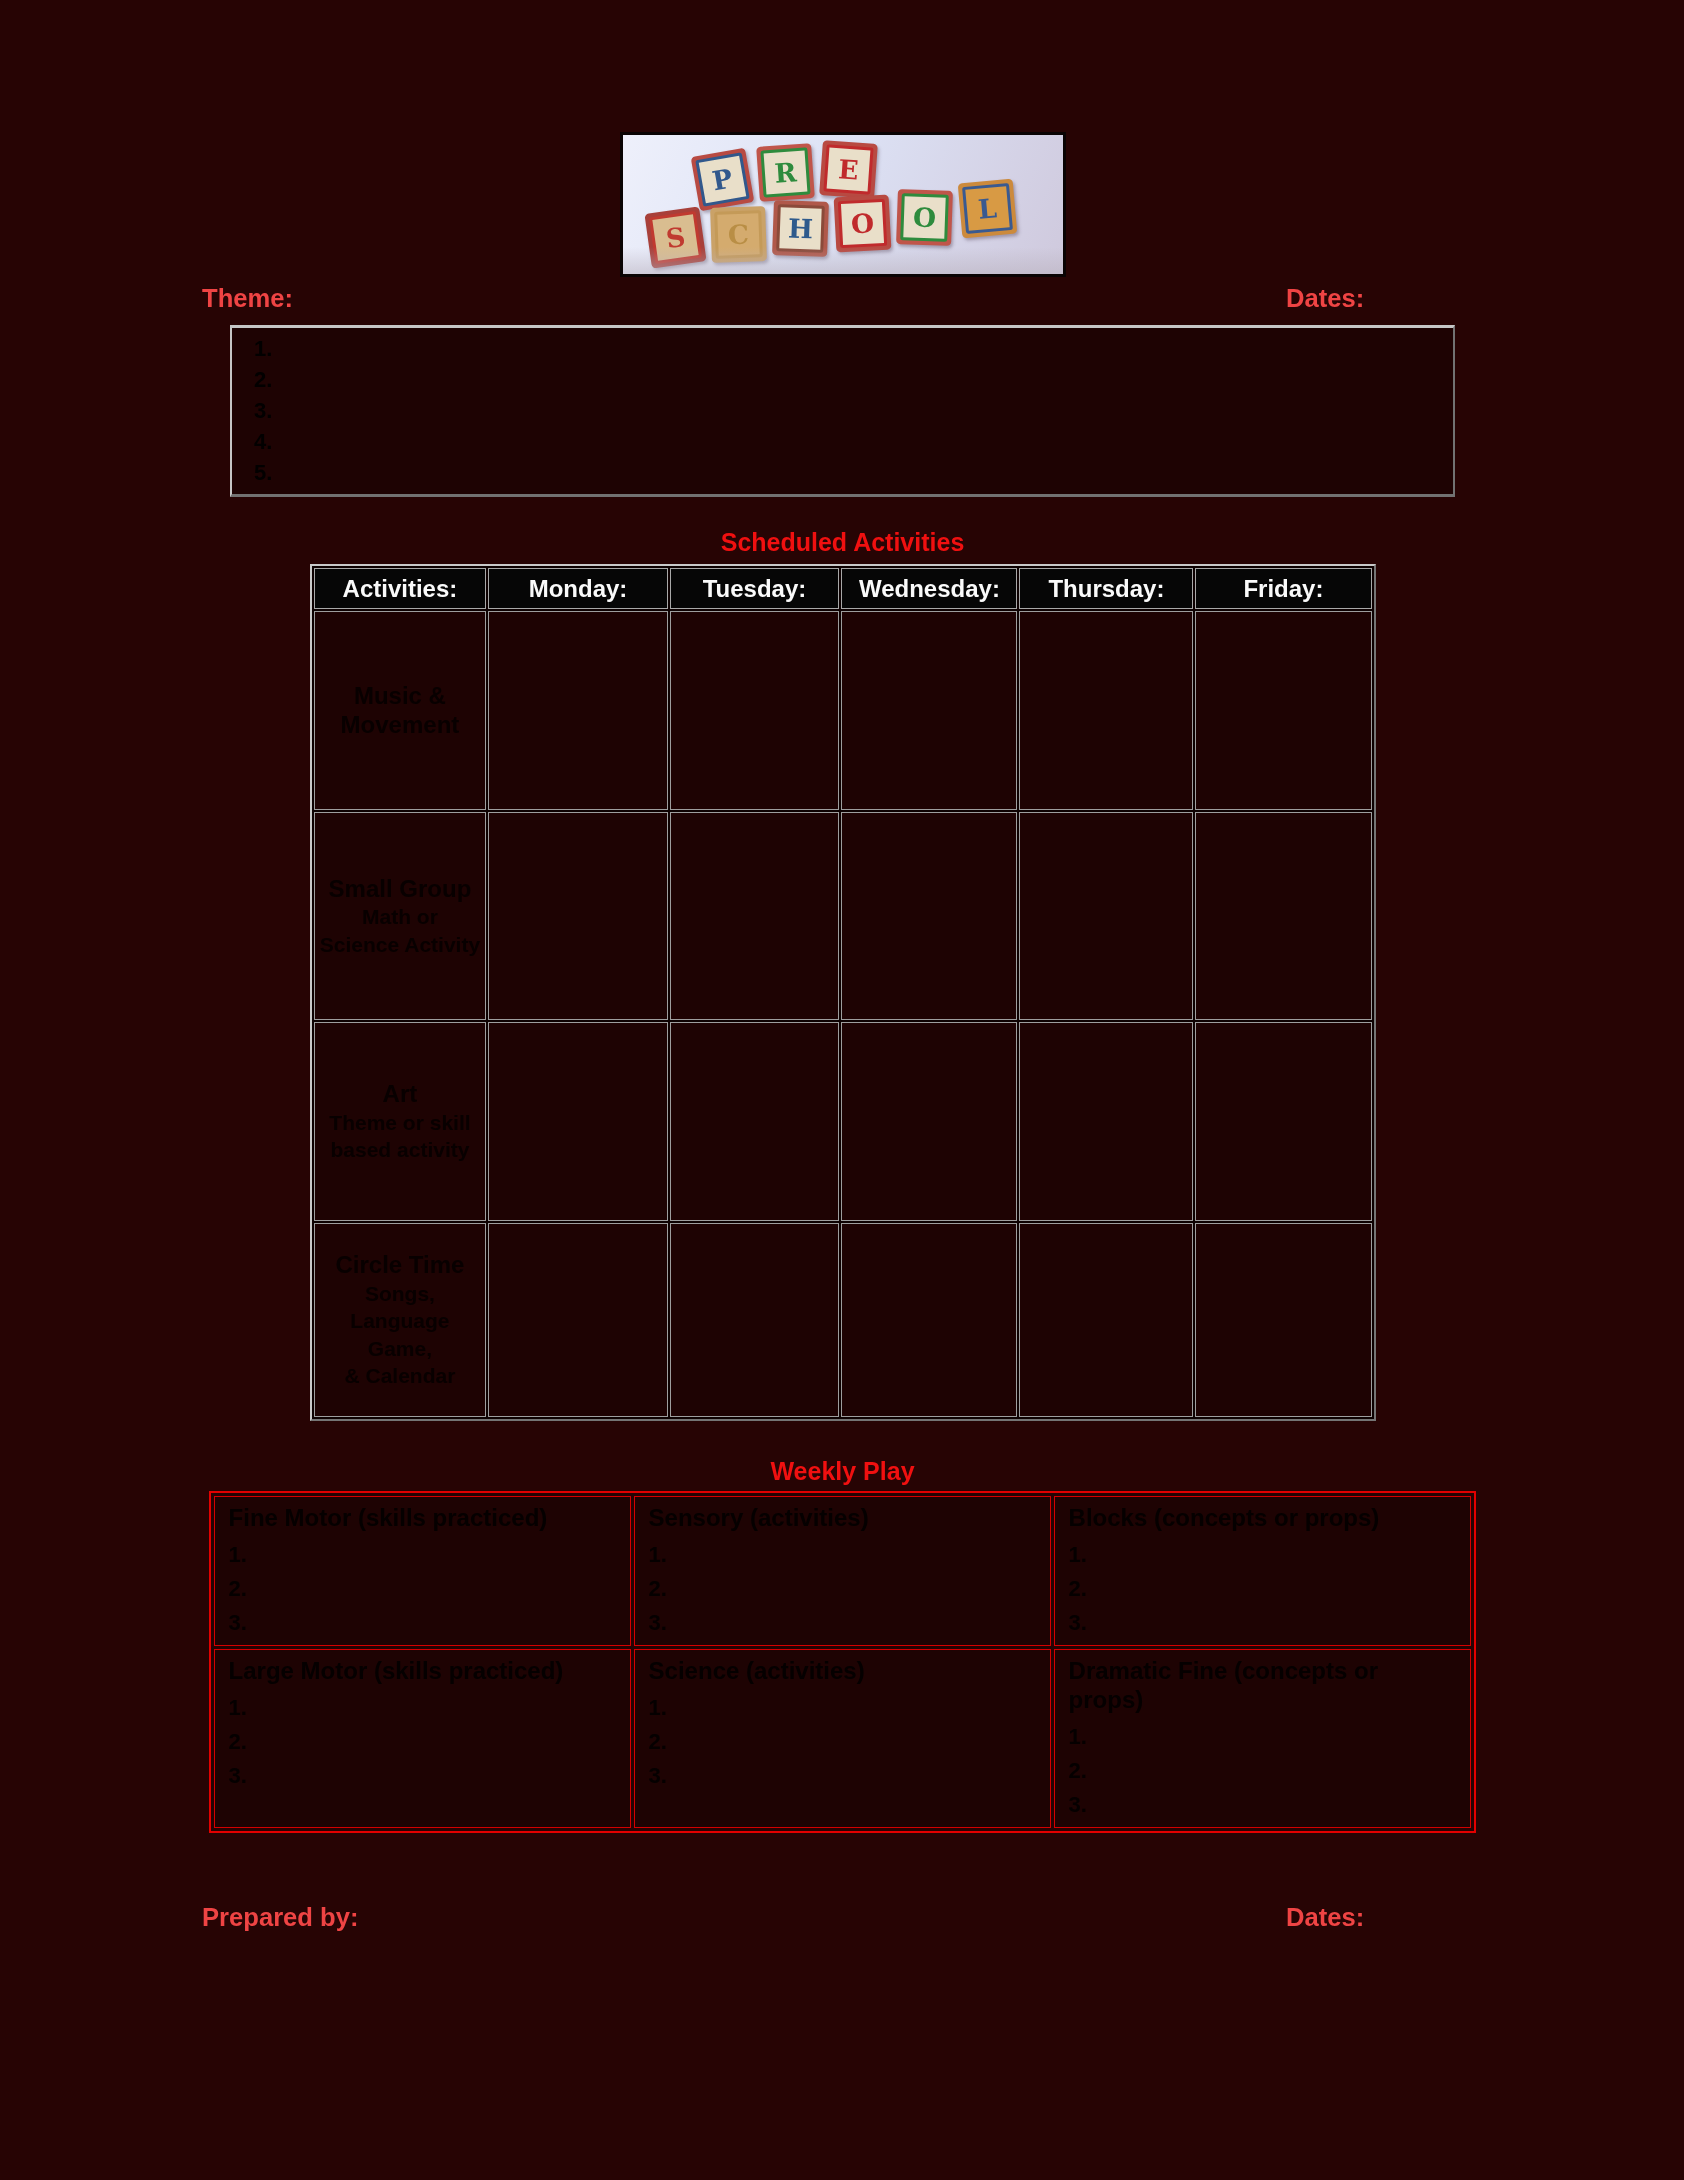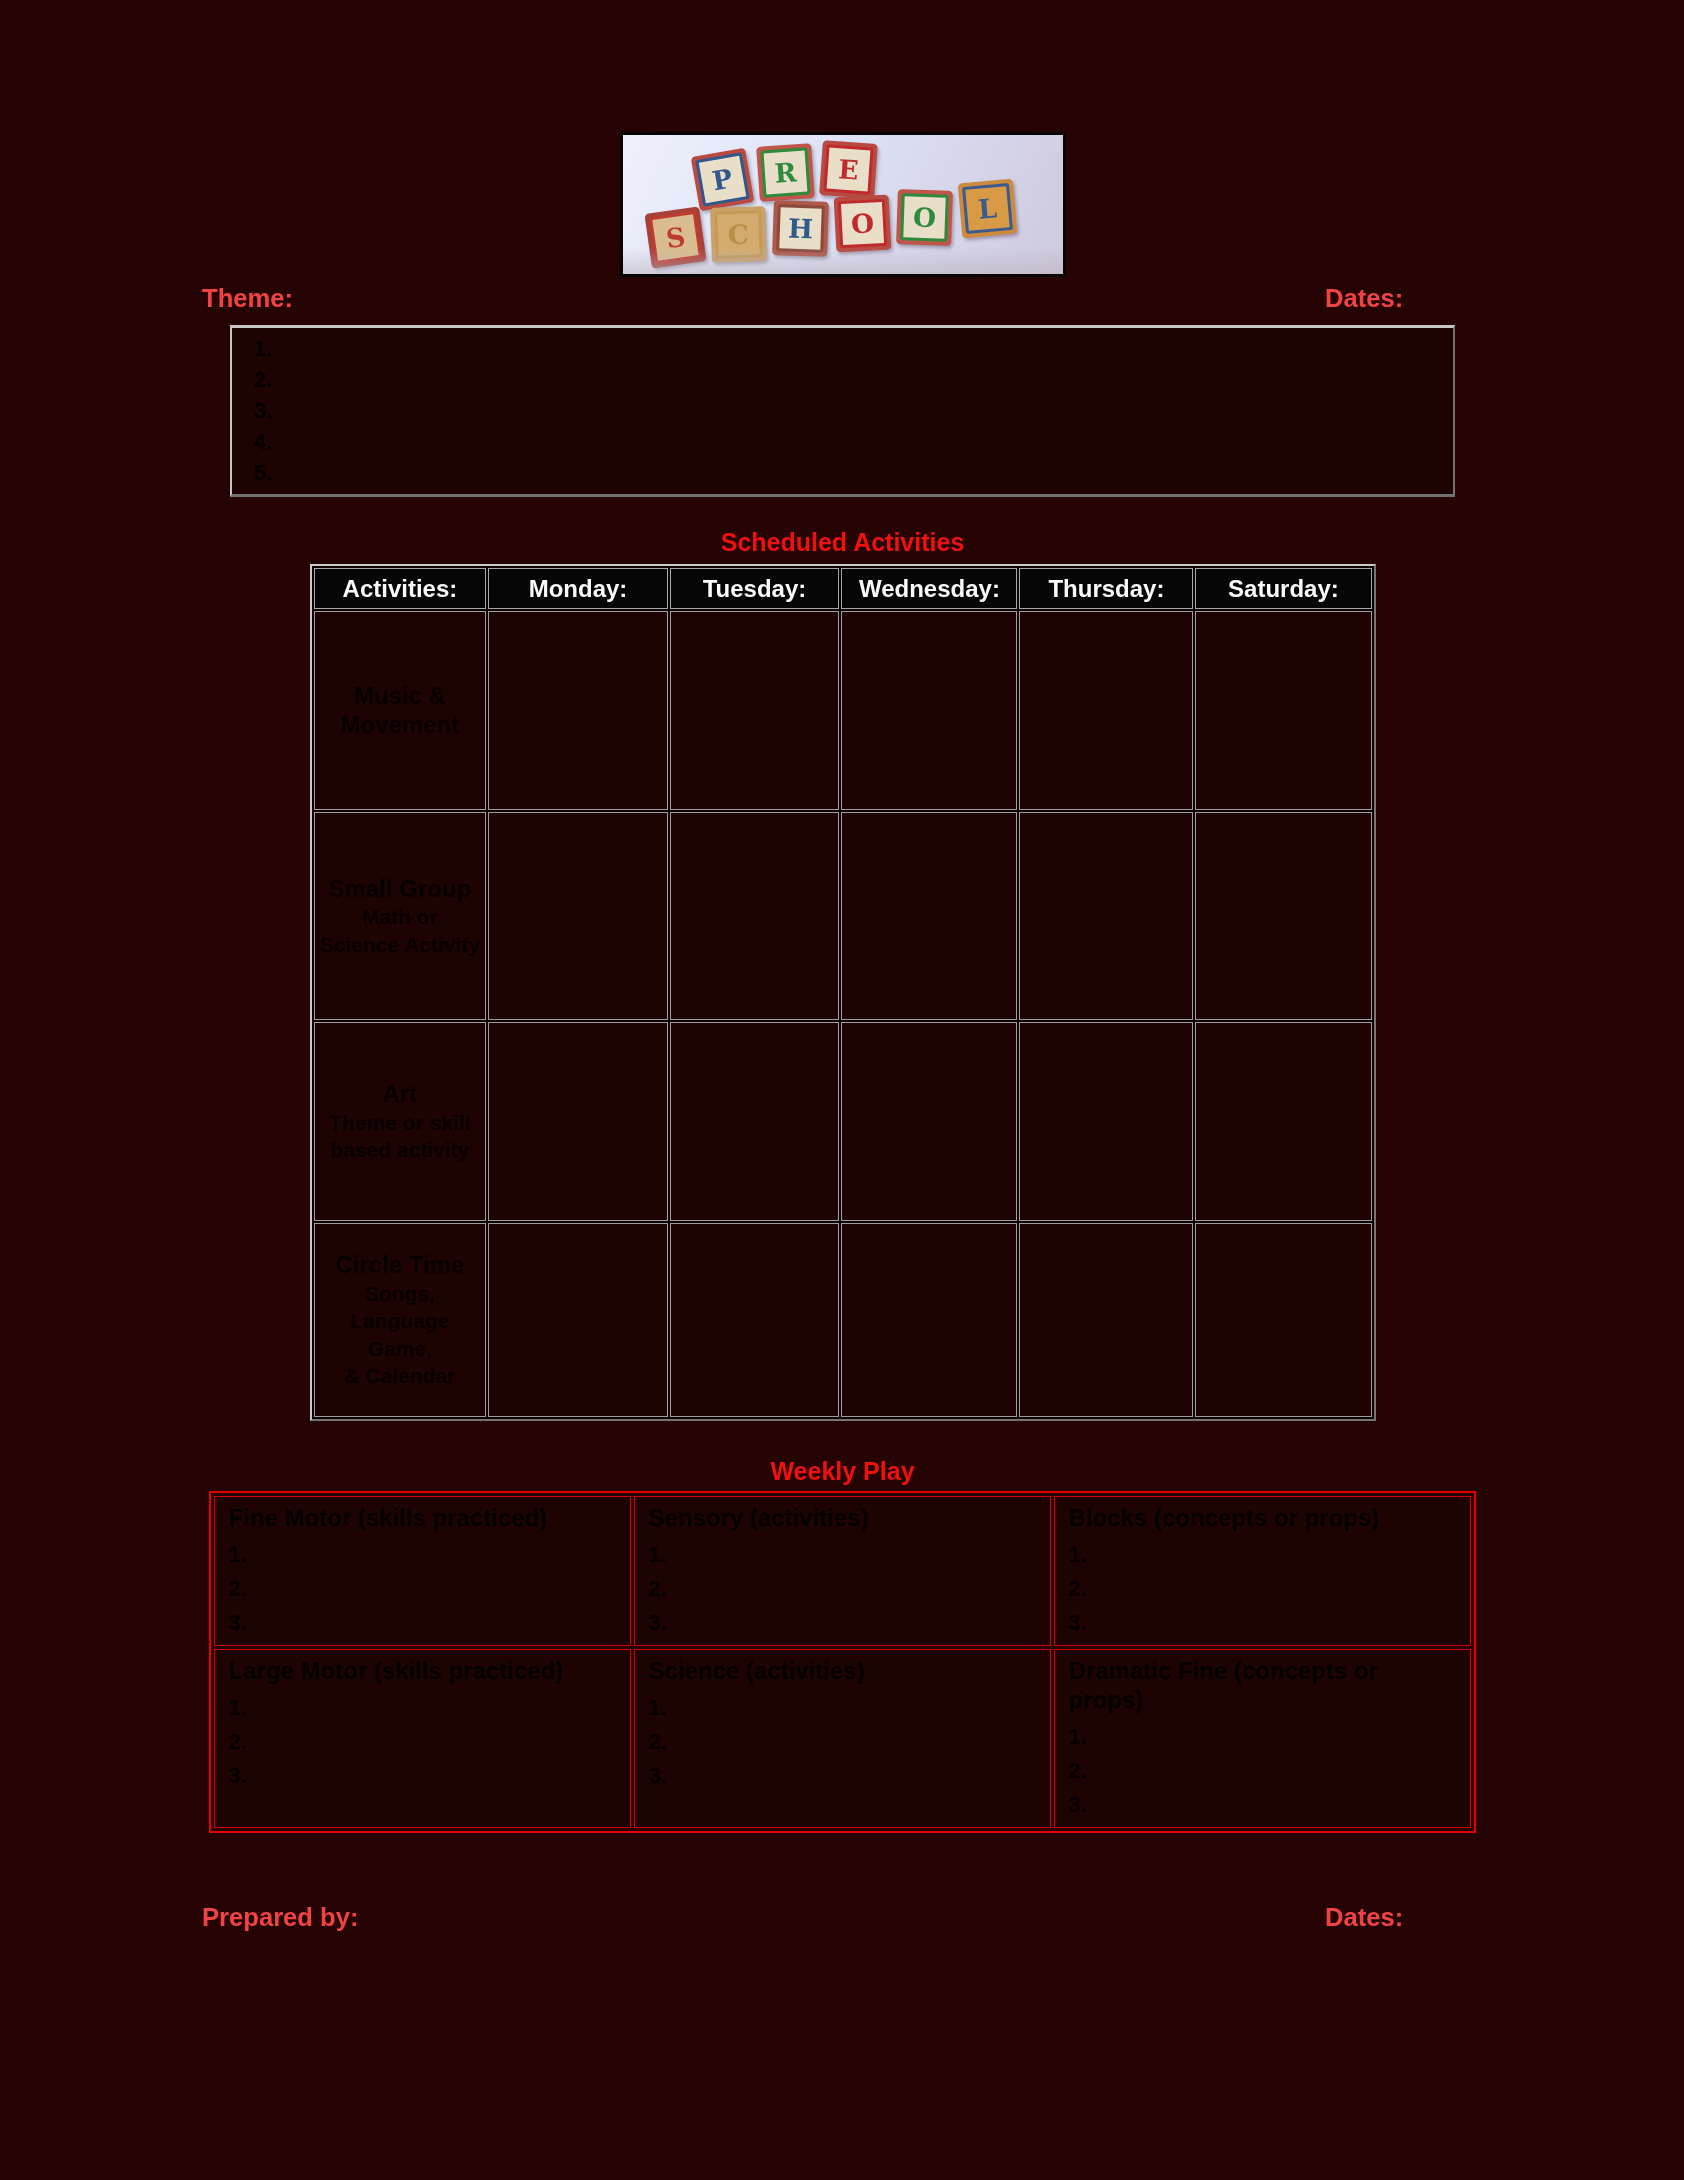--- a/index.html
+++ b/index.html
@@ -48,21 +48,21 @@
   .b-o2 .face{ background:#e9dfc9; border:3.4px solid #2e8b3d; color:#2e8b3d; }
   .b-l { left:337px; top:46px; transform:rotate(-5deg); background:#cc8a3c; }
   .b-l .face{ background:#d89a44; border:3.4px solid #3a5a90; color:#3a5a90; }
 
   
   .title{ margin-top:36px; text-align:center; }
   .title span{ display:inline-block; font-size:45px; font-weight:bold; color:#020000;
                letter-spacing:0px; transform:scaleX(.82); white-space:nowrap; }
   .meta-row{ position:relative; margin:6.8px 202px 0; height:34px; }
   .meta-row .lbl{ font-size:25.6px; font-weight:bold; color:#ef4444; }
-  .meta-row .right{ position:absolute; left:1084px; top:0;margin-left:39px; }
+  .meta-row .right{ position:absolute; left:1084px; top:0; }
   .meta-row .fill{ display:inline-block; min-width:102px; height:27px; vertical-align:bottom; }
   .sec{ text-align:center; font-size:25px; font-weight:bold; color:#f01010; }
   .sec-lang{ margin-top:34px; }
   .sec-sched{ margin-top:31px; }
   .sec-weekly{ margin-top:36px; }
 
   
   .lang-box{
     width:1225px; margin:6.8px auto 0;
     background:#1e0303;
@@ -198,21 +198,21 @@
         <col style="width:16.6%">
         <col style="width:16.8%">
     </colgroup>
     <tbody>
         <tr>
       <th>Activities:</th>
       <th>Monday:</th>
       <th>Tuesday:</th>
       <th>Wednesday:</th>
       <th>Thursday:</th>
-      <th>Saturday:</th>
+      <th>Friday:</th>
     </tr>
     <tr class="row1">
       <td>
         <div class="row-title">Music &amp;
 Movement</div>
         <div class="row-sub"></div>
       </td>
       <td></td>
       <td></td>
       <td></td>

